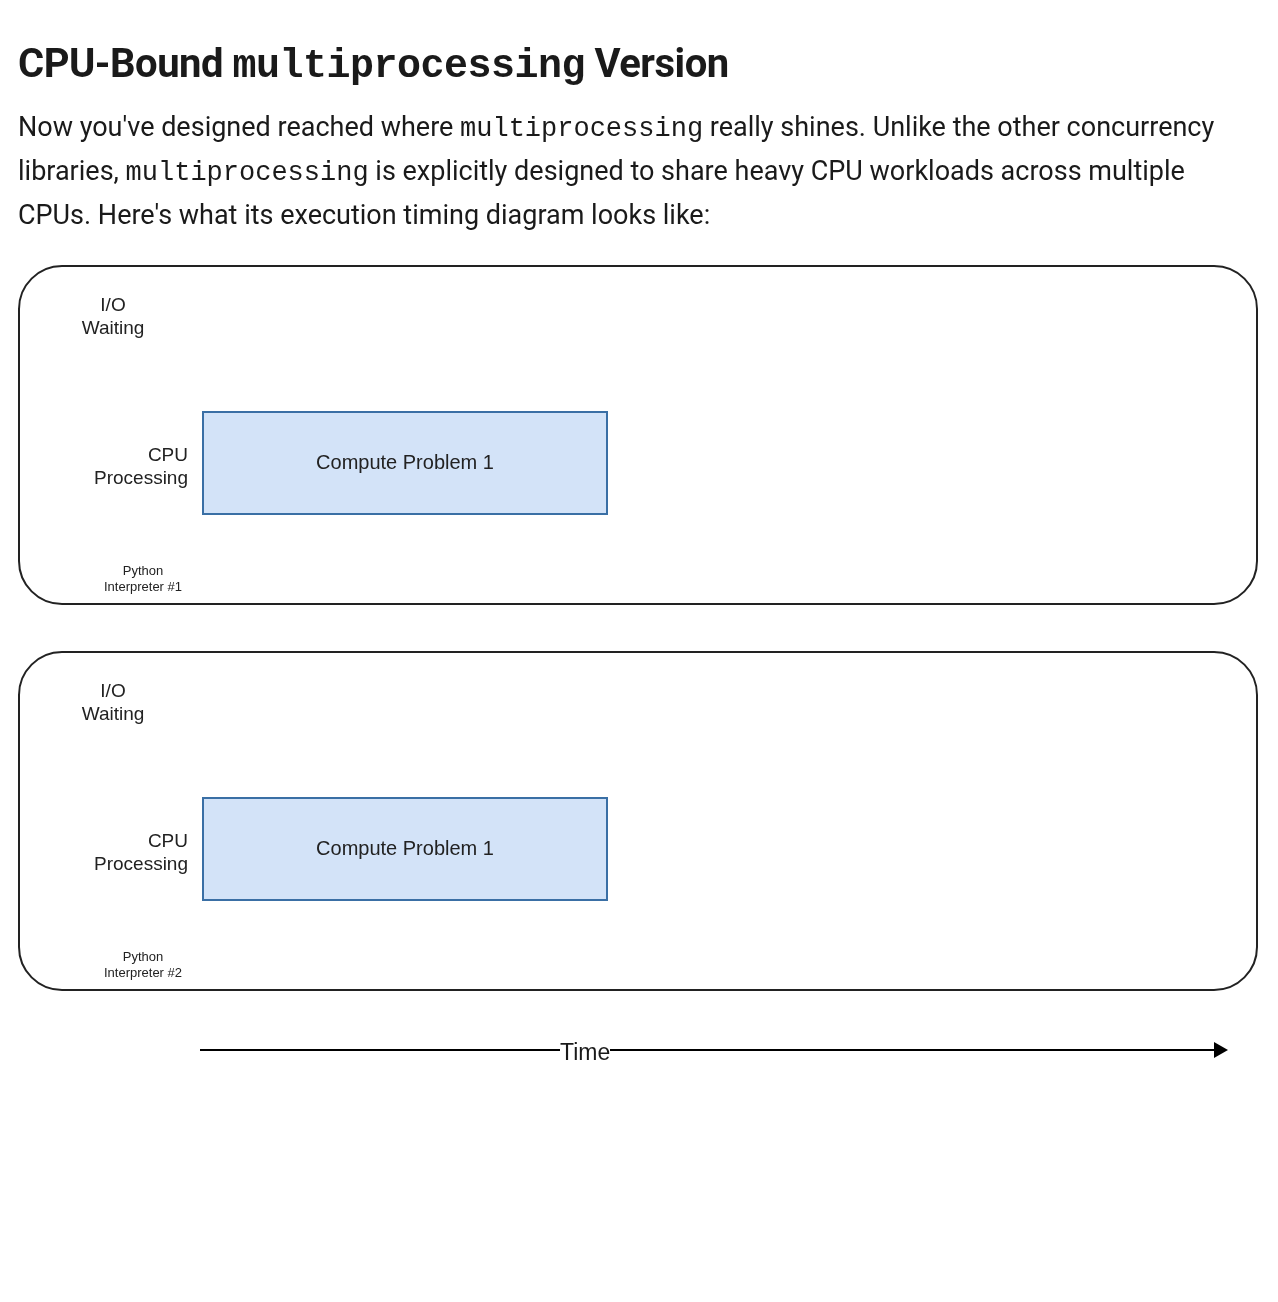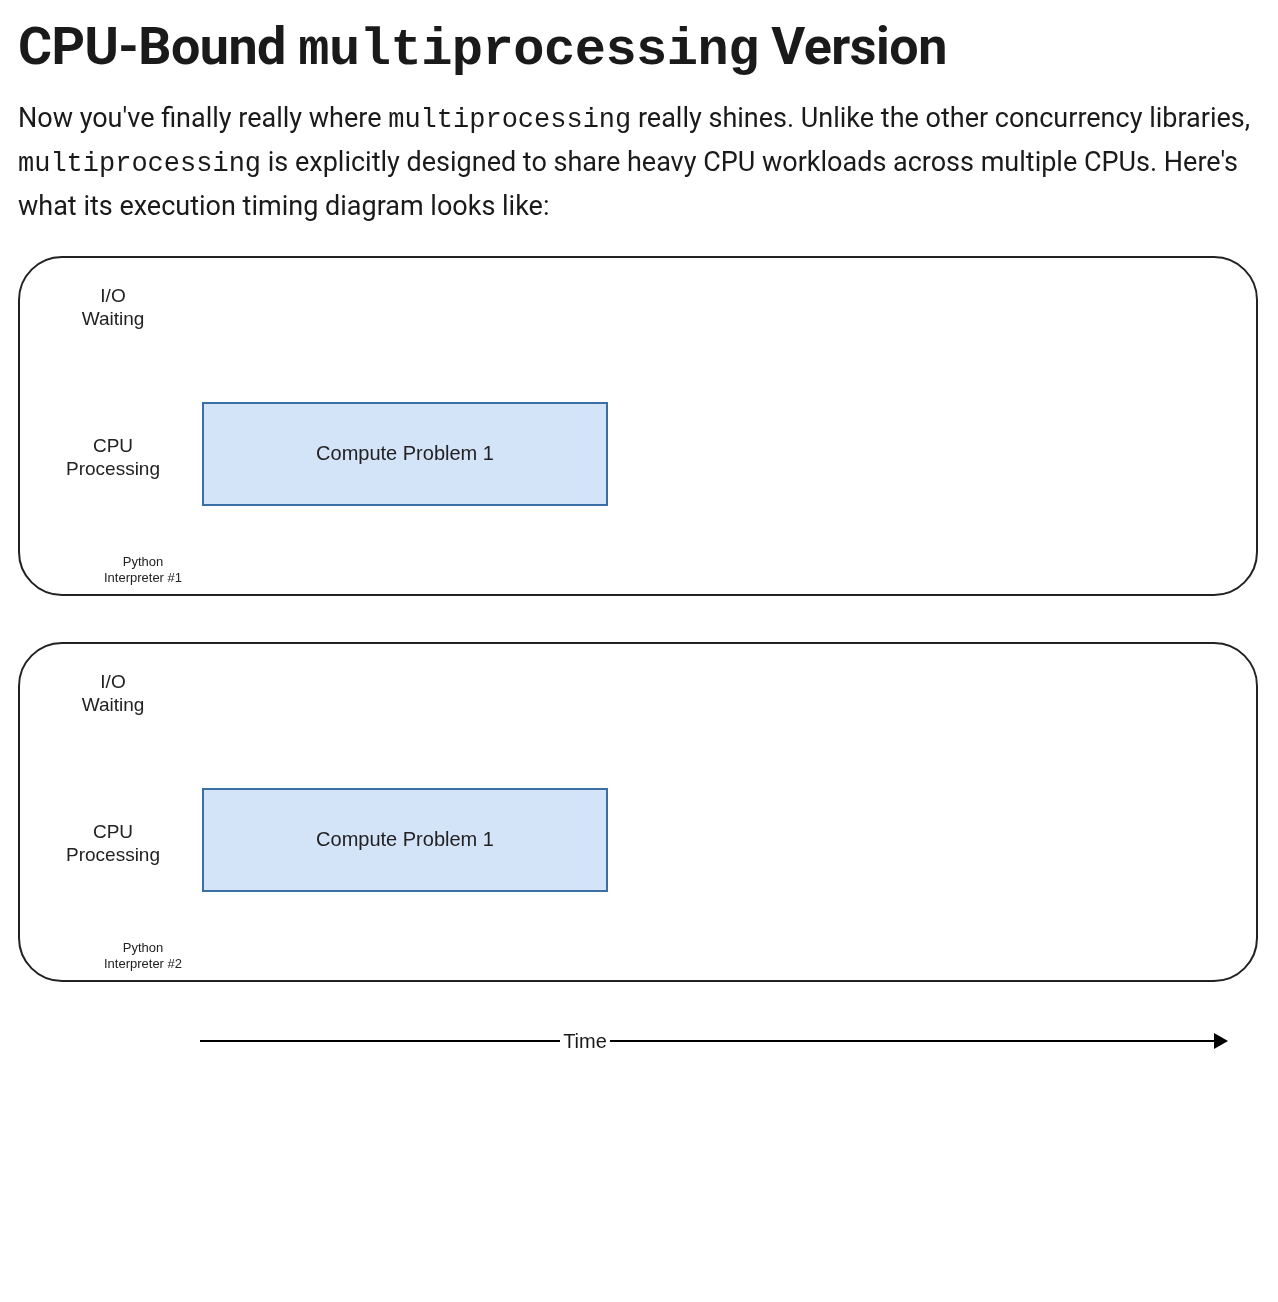--- a/index.html
+++ b/index.html
@@ -4,24 +4,25 @@
   <style>
     * { box-sizing: border-box; margin: 0; padding: 0; }
     body {
       font-family: -apple-system, BlinkMacSystemFont, "Segoe UI", Roboto, Helvetica, Arial, sans-serif;
       color: #1a1a1a;
       padding: 16px 18px;
       width: 1278px;
       background: #fff;
     }
     h2.heading {
-      font-size: 52px;
+      font-size: 40px;
       font-weight: 700;
       margin-bottom: 18px;
       letter-spacing: -0.5px;
+      margin-top: 24px;
     }
     .mono {
       font-family: ui-monospace, SFMono-Regular, Menlo, Consolas, "Liberation Mono", monospace;
       font-weight: 600;
     }
     p.body {
       font-size: 27px;
       line-height: 1.55;
       margin-bottom: 28px;
       max-width: 1240px;
@@ -45,21 +46,21 @@
     .row-label {
       position: absolute;
       width: 150px;
       text-align: center;
       font-family: Helvetica, Arial, sans-serif;
       font-size: 19px;
       line-height: 1.25;
       color: #222;
     }
     .lbl-io { top: 26px; left: 18px; }
-    .lbl-cpu { top: 176px; left: 18px; }
+    .lbl-cpu { top: 176px; left: 18px; text-align: right; }
     .lbl-interp {
       position: absolute;
       bottom: 8px;
       left: 48px;
       width: 150px;
       text-align: center;
       font-family: Helvetica, Arial, sans-serif;
       font-size: 13px;
       line-height: 1.2;
       color: #222;
@@ -95,41 +96,41 @@
     }
     .time-line-left { left: 0; width: 360px; }
     .time-line-right { left: 410px; right: 12px; }
     .time-label {
       position: absolute;
       left: 360px;
       width: 50px;
       top: 2px;
       text-align: center;
       font-family: Helvetica, Arial, sans-serif;
-      font-size: 20px;
+      font-size: 23px;
     }
     .arrowhead {
       position: absolute;
       right: 0;
       top: 5px;
       width: 0; height: 0;
       border-left: 14px solid #000;
       border-top: 8px solid transparent;
       border-bottom: 8px solid transparent;
     }
   </style>
 </head>
 <body>
 
 <h2 class="heading">
   <span>CPU-Bound </span><span class="mono">multiprocessing</span><span> Version</span>
 </h2>
 
 <p class="body">
-  <span>Now you've finally really where </span><span class="mono">multiprocessing</span><span> really shines. Unlike the other concurrency libraries, </span><span class="mono">multiprocessing</span><span> is explicitly designed to share heavy CPU workloads across multiple CPUs. Here's what its execution timing diagram looks like:</span>
+  <span>Now you've designed reached where </span><span class="mono">multiprocessing</span><span> really shines. Unlike the other concurrency libraries, </span><span class="mono">multiprocessing</span><span> is explicitly designed to share heavy CPU workloads across multiple CPUs. Here's what its execution timing diagram looks like:</span>
 </p>
 
 <div class="diagram">
 
   <div class="interp-box">
     <div class="row-label lbl-io">I/O<br>Waiting</div>
     <div class="row-label lbl-cpu">CPU<br>Processing</div>
     <div class="compute-box">
       <span>Compute Problem 1</span>
     </div>

